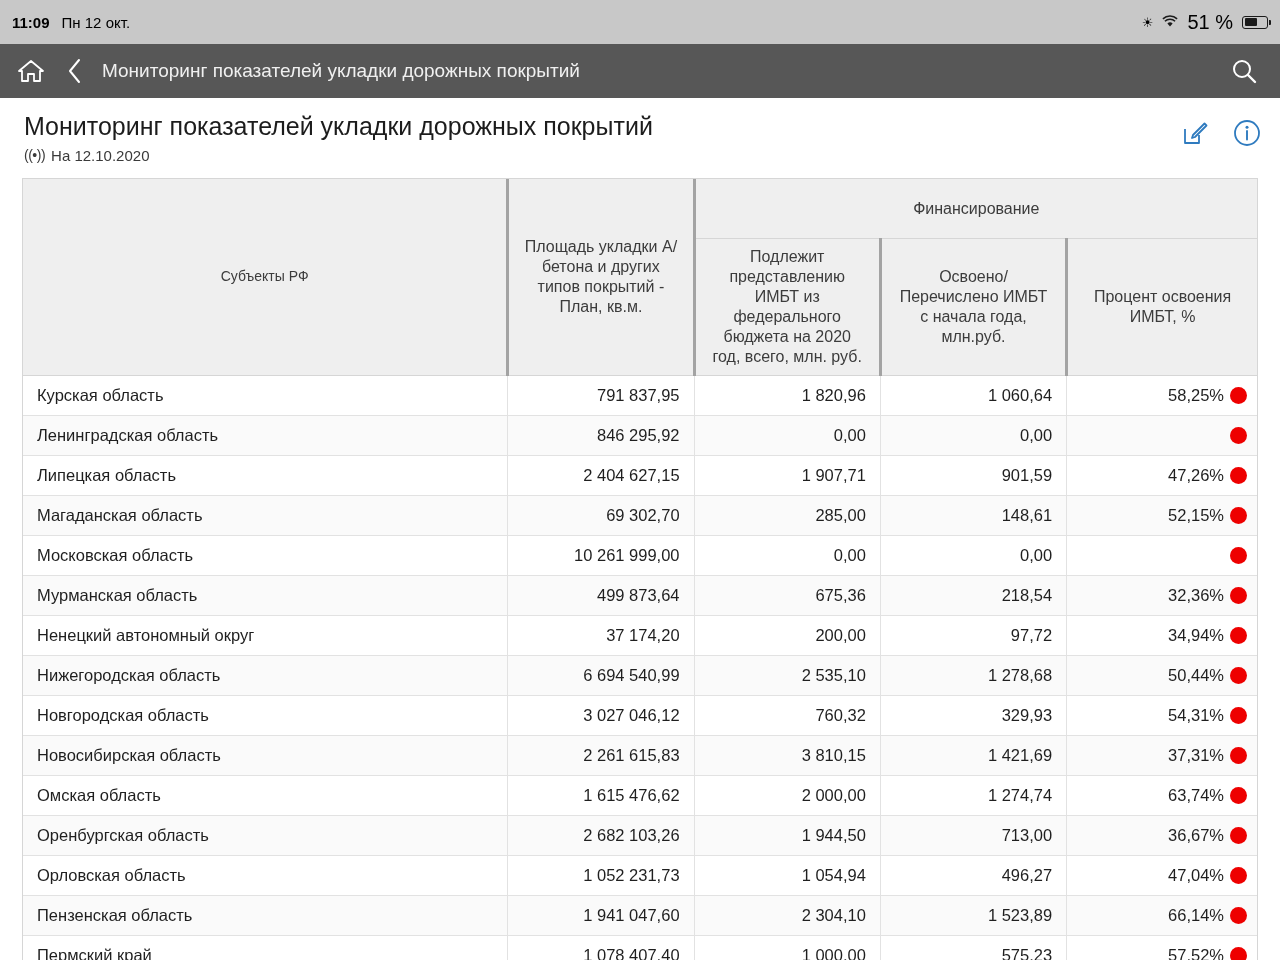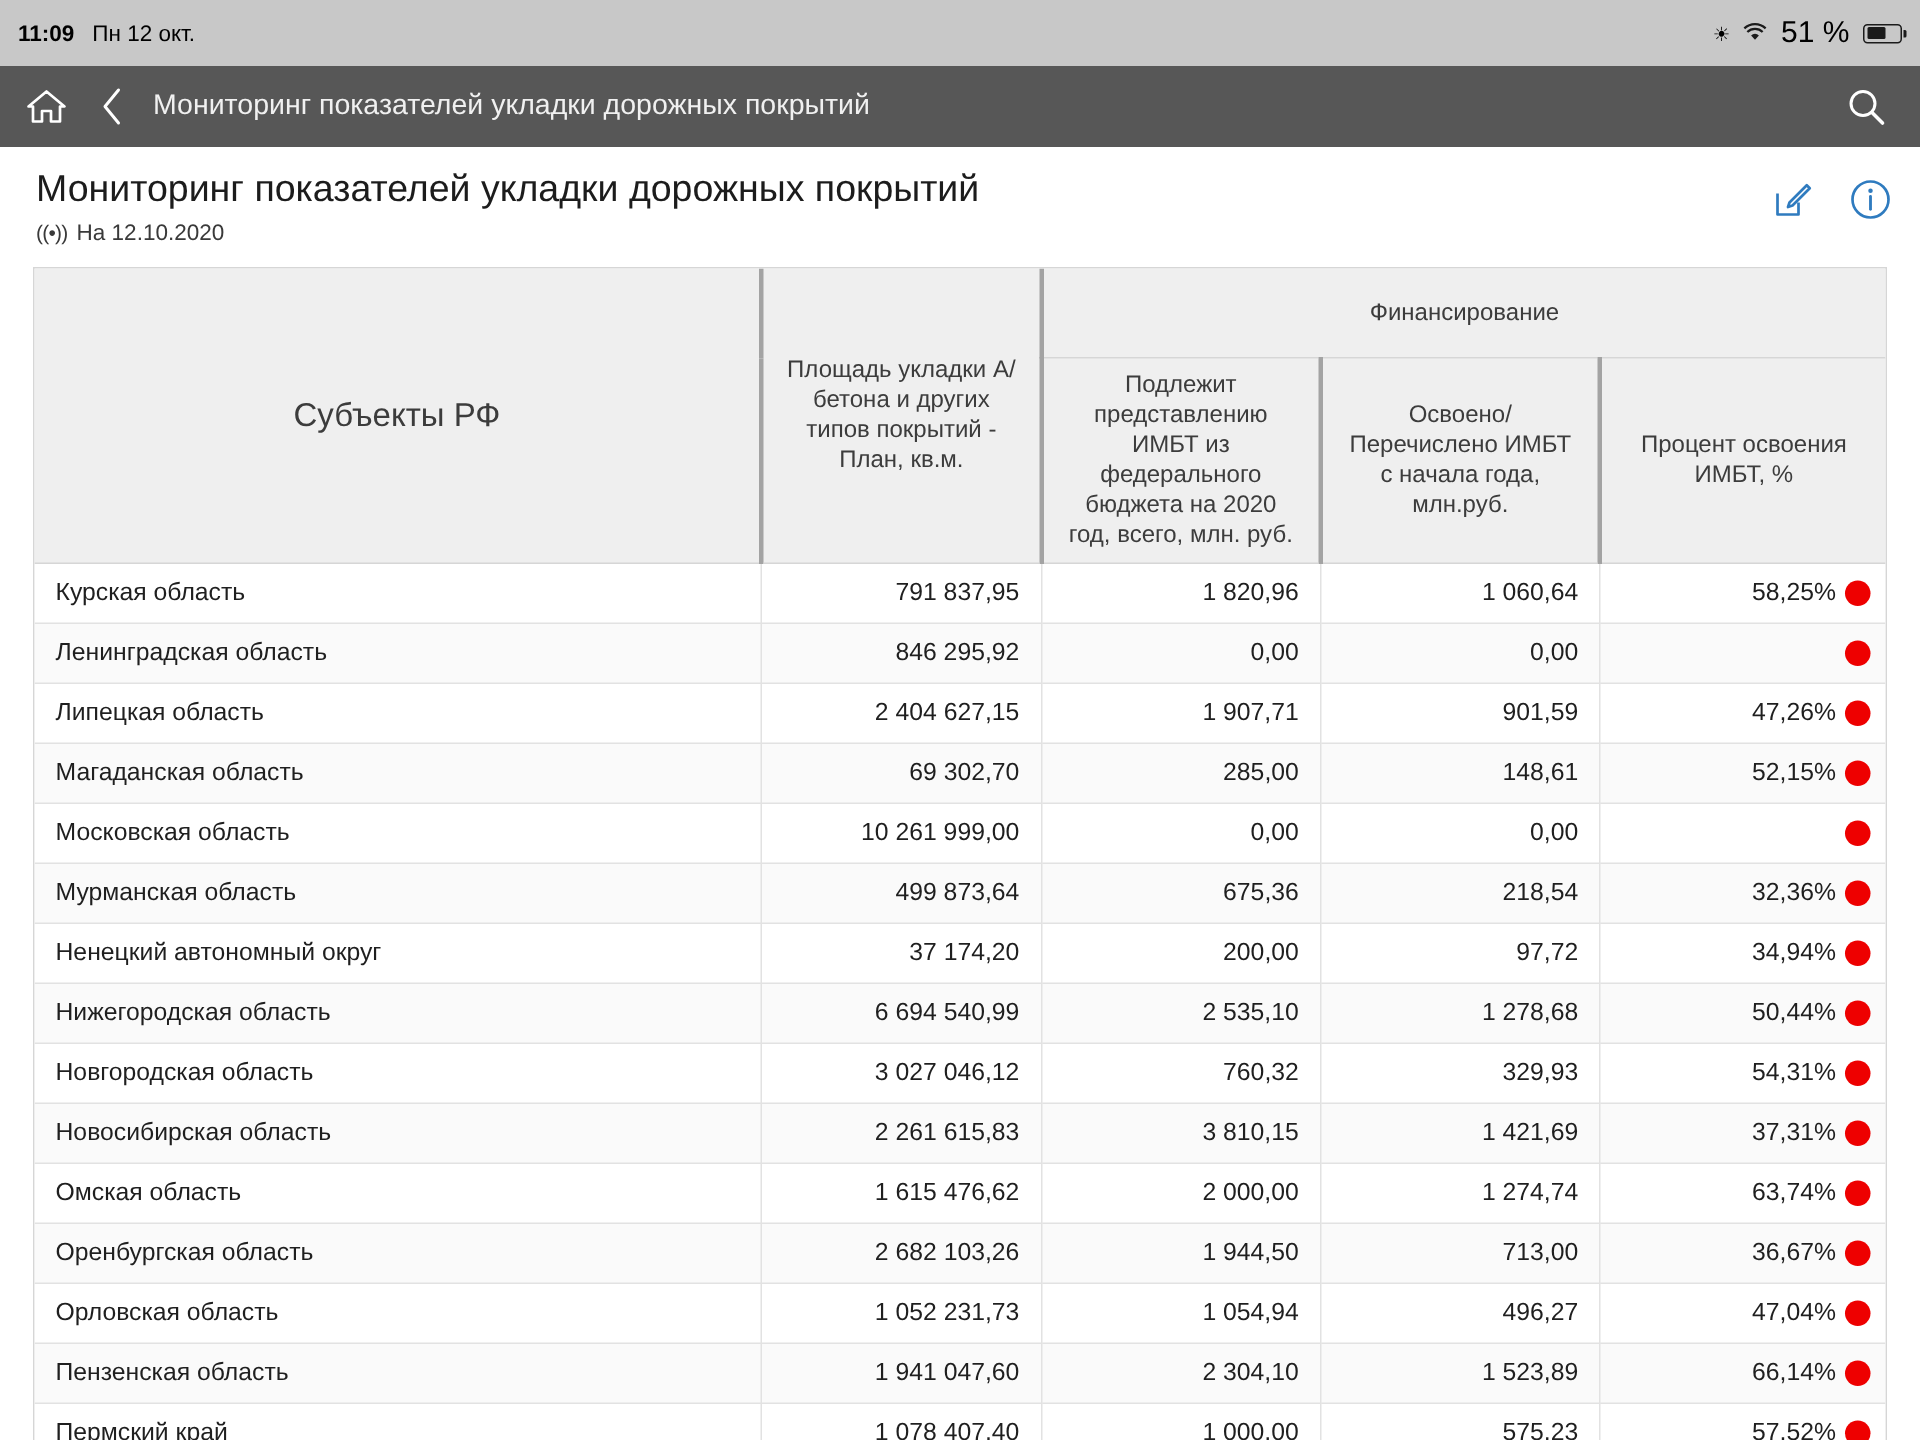--- a/index.html
+++ b/index.html
@@ -151,21 +151,21 @@
     color: #3c3c3c;
     font-weight: normal;
     font-size: 16px;
     padding: 8px 12px;
     text-align: center;
     vertical-align: middle;
     line-height: 1.25;
   }
   thead th:last-child { border-right: none; }
   th.group-head { height: 60px; }
-  th.subject-head { font-size: 22px; }
+  th.subject-head { font-size: 14px; }
   tbody td {
     border-right: 1px solid #e2e2e2;
     border-bottom: 1px solid #e2e2e2;
     font-size: 16.5px;
     color: #1f1f1f;
     padding: 9px 14px;
     height: 40px;
     vertical-align: middle;
   }
   tbody td:last-child { border-right: none; }

